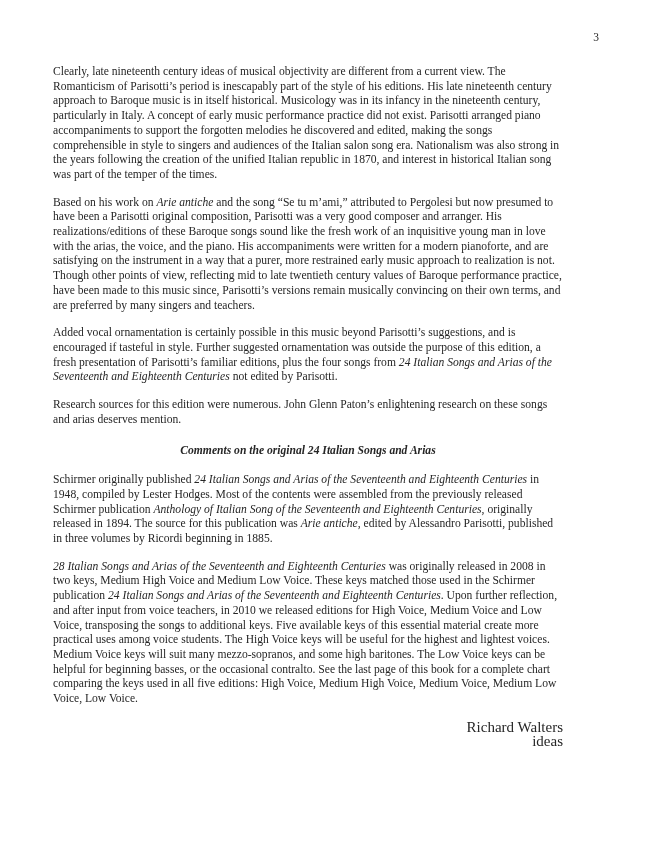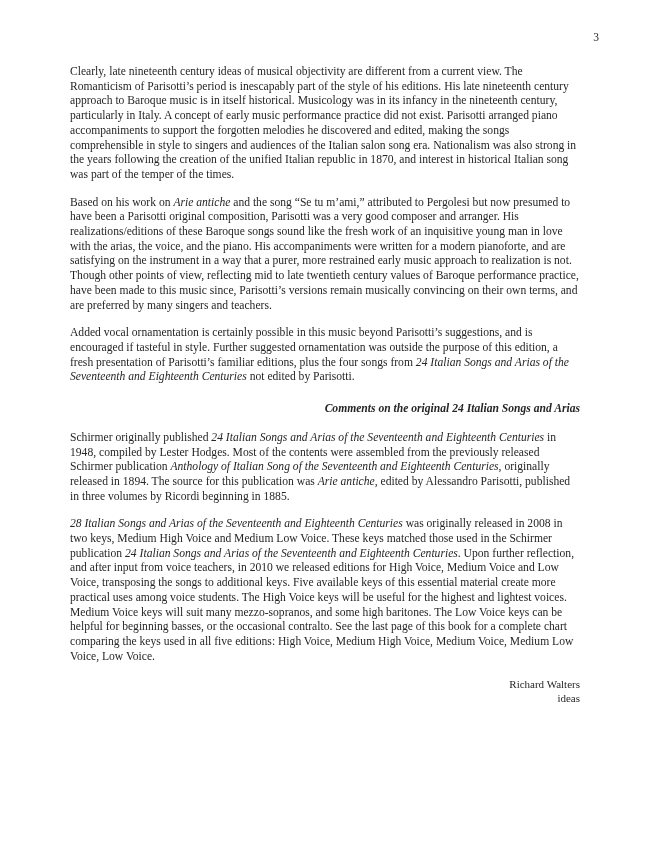--- a/index.html
+++ b/index.html
@@ -18,58 +18,59 @@
   }
   .page-number {
     position: absolute;
     top: 30px;
     right: 49px;
     font-size: 11.5px;
     line-height: 14px;
   }
   .content {
     position: absolute;
-    left: 70px;
+    left: 53px;
     top: 65px;
     width: 510px;
     font-size: 11.6px;
     line-height: 14.7px;
     text-align: left;
   }
   .para {
     margin: 0 0 13px 0;
   }
   .para i {
     font-style: italic;
     text-align: right;
   }
   .heading {
     font-size: 11.6px;
     line-height: 14.8px;
     font-weight: bold;
     font-style: italic;
-    text-align: right;
+    text-align: center;
     margin: 17px 0 14px 0;
   }
   .signature {
     text-align: right;
     margin-top: 9px;
     line-height: 14px;
-    font-size: 11px;
+    font-size: 15px;
   }
 </style>
 </head>
 <body>
 
 <div class="page">
   <div class="page-number">3</div>
   <div class="content">
     <p class="para"><span>Clearly, late nineteenth century ideas of musical objectivity are different from a current view. The Romanticism of Parisotti’s period is inescapably part of the style of his editions. His late nineteenth century approach to Baroque music is in itself historical. Musicology was in its infancy in the nineteenth century, particularly in Italy. A concept of early music performance practice did not exist. Parisotti arranged piano accompaniments to support the forgotten melodies he discovered and edited, making the songs comprehensible in style to singers and audiences of the Italian salon song era. Nationalism was also strong in the years following the creation of the unified Italian republic in 1870, and interest in historical Italian song was part of the temper of the times.</span></p>
     <p class="para"><span>Based on his work on </span><i>Arie antiche</i><span> and the song “Se tu m’ami,” attributed to Pergolesi but now presumed to have been a Parisotti original composition, Parisotti was a very good composer and arranger. His realizations/editions of these Baroque songs sound like the fresh work of an inquisitive young man in love with the arias, the voice, and the piano. His accompaniments were written for a modern pianoforte, and are satisfying on the instrument in a way that a purer, more restrained early music approach to realization is not. Though other points of view, reflecting mid to late twentieth century values of Baroque performance practice, have been made to this music since, Parisotti’s versions remain musically convincing on their own terms, and are preferred by many singers and teachers.</span></p>
     <p class="para"><span>Added vocal ornamentation is certainly possible in this music beyond Parisotti’s suggestions, and is encouraged if tasteful in style. Further suggested ornamentation was outside the purpose of this edition, a fresh presentation of Parisotti’s familiar editions, plus the four songs from </span><i>24 Italian Songs and Arias of the Seventeenth and Eighteenth Centuries</i><span> not edited by Parisotti.</span></p>
+    <p class="para"><span>Research sources for this edition were numerous. John Glenn Paton’s enlightening research on these songs and arias deserves mention.</span></p>
     <h2 class="heading"><span>Comments on the original 24 Italian Songs and Arias</span><br></h2>
     <p class="para"><span>Schirmer originally published </span><i>24 Italian Songs and Arias of the Seventeenth and Eighteenth Centuries</i><span> in 1948, compiled by Lester Hodges. Most of the contents were assembled from the previously released Schirmer publication </span><i>Anthology of Italian Song of the Seventeenth and Eighteenth Centuries</i><span>, originally released in 1894. The source for this publication was </span><i>Arie antiche</i><span>, edited by Alessandro Parisotti, published in three volumes by Ricordi beginning in 1885.</span></p>
     <p class="para"><i>28 Italian Songs and Arias of the Seventeenth and Eighteenth Centuries</i><span> was originally released in 2008 in two keys, Medium High Voice and Medium Low Voice. These keys matched those used in the Schirmer publication </span><i>24 Italian Songs and Arias of the Seventeenth and Eighteenth Centuries</i><span>. Upon further reflection, and after input from voice teachers, in 2010 we released editions for High Voice, Medium Voice and Low Voice, transposing the songs to additional keys. Five available keys of this essential material create more practical uses among voice students. The High Voice keys will be useful for the highest and lightest voices. Medium Voice keys will suit many mezzo-sopranos, and some high baritones. The Low Voice keys can be helpful for beginning basses, or the occasional contralto. See the last page of this book for a complete chart comparing the keys used in all five editions: High Voice, Medium High Voice, Medium Voice, Medium Low Voice, Low Voice.</span></p>
     <div class="signature">
       <div>Richard Walters</div>
       <div>ideas</div>
     </div>
   </div>
 </div>
 

